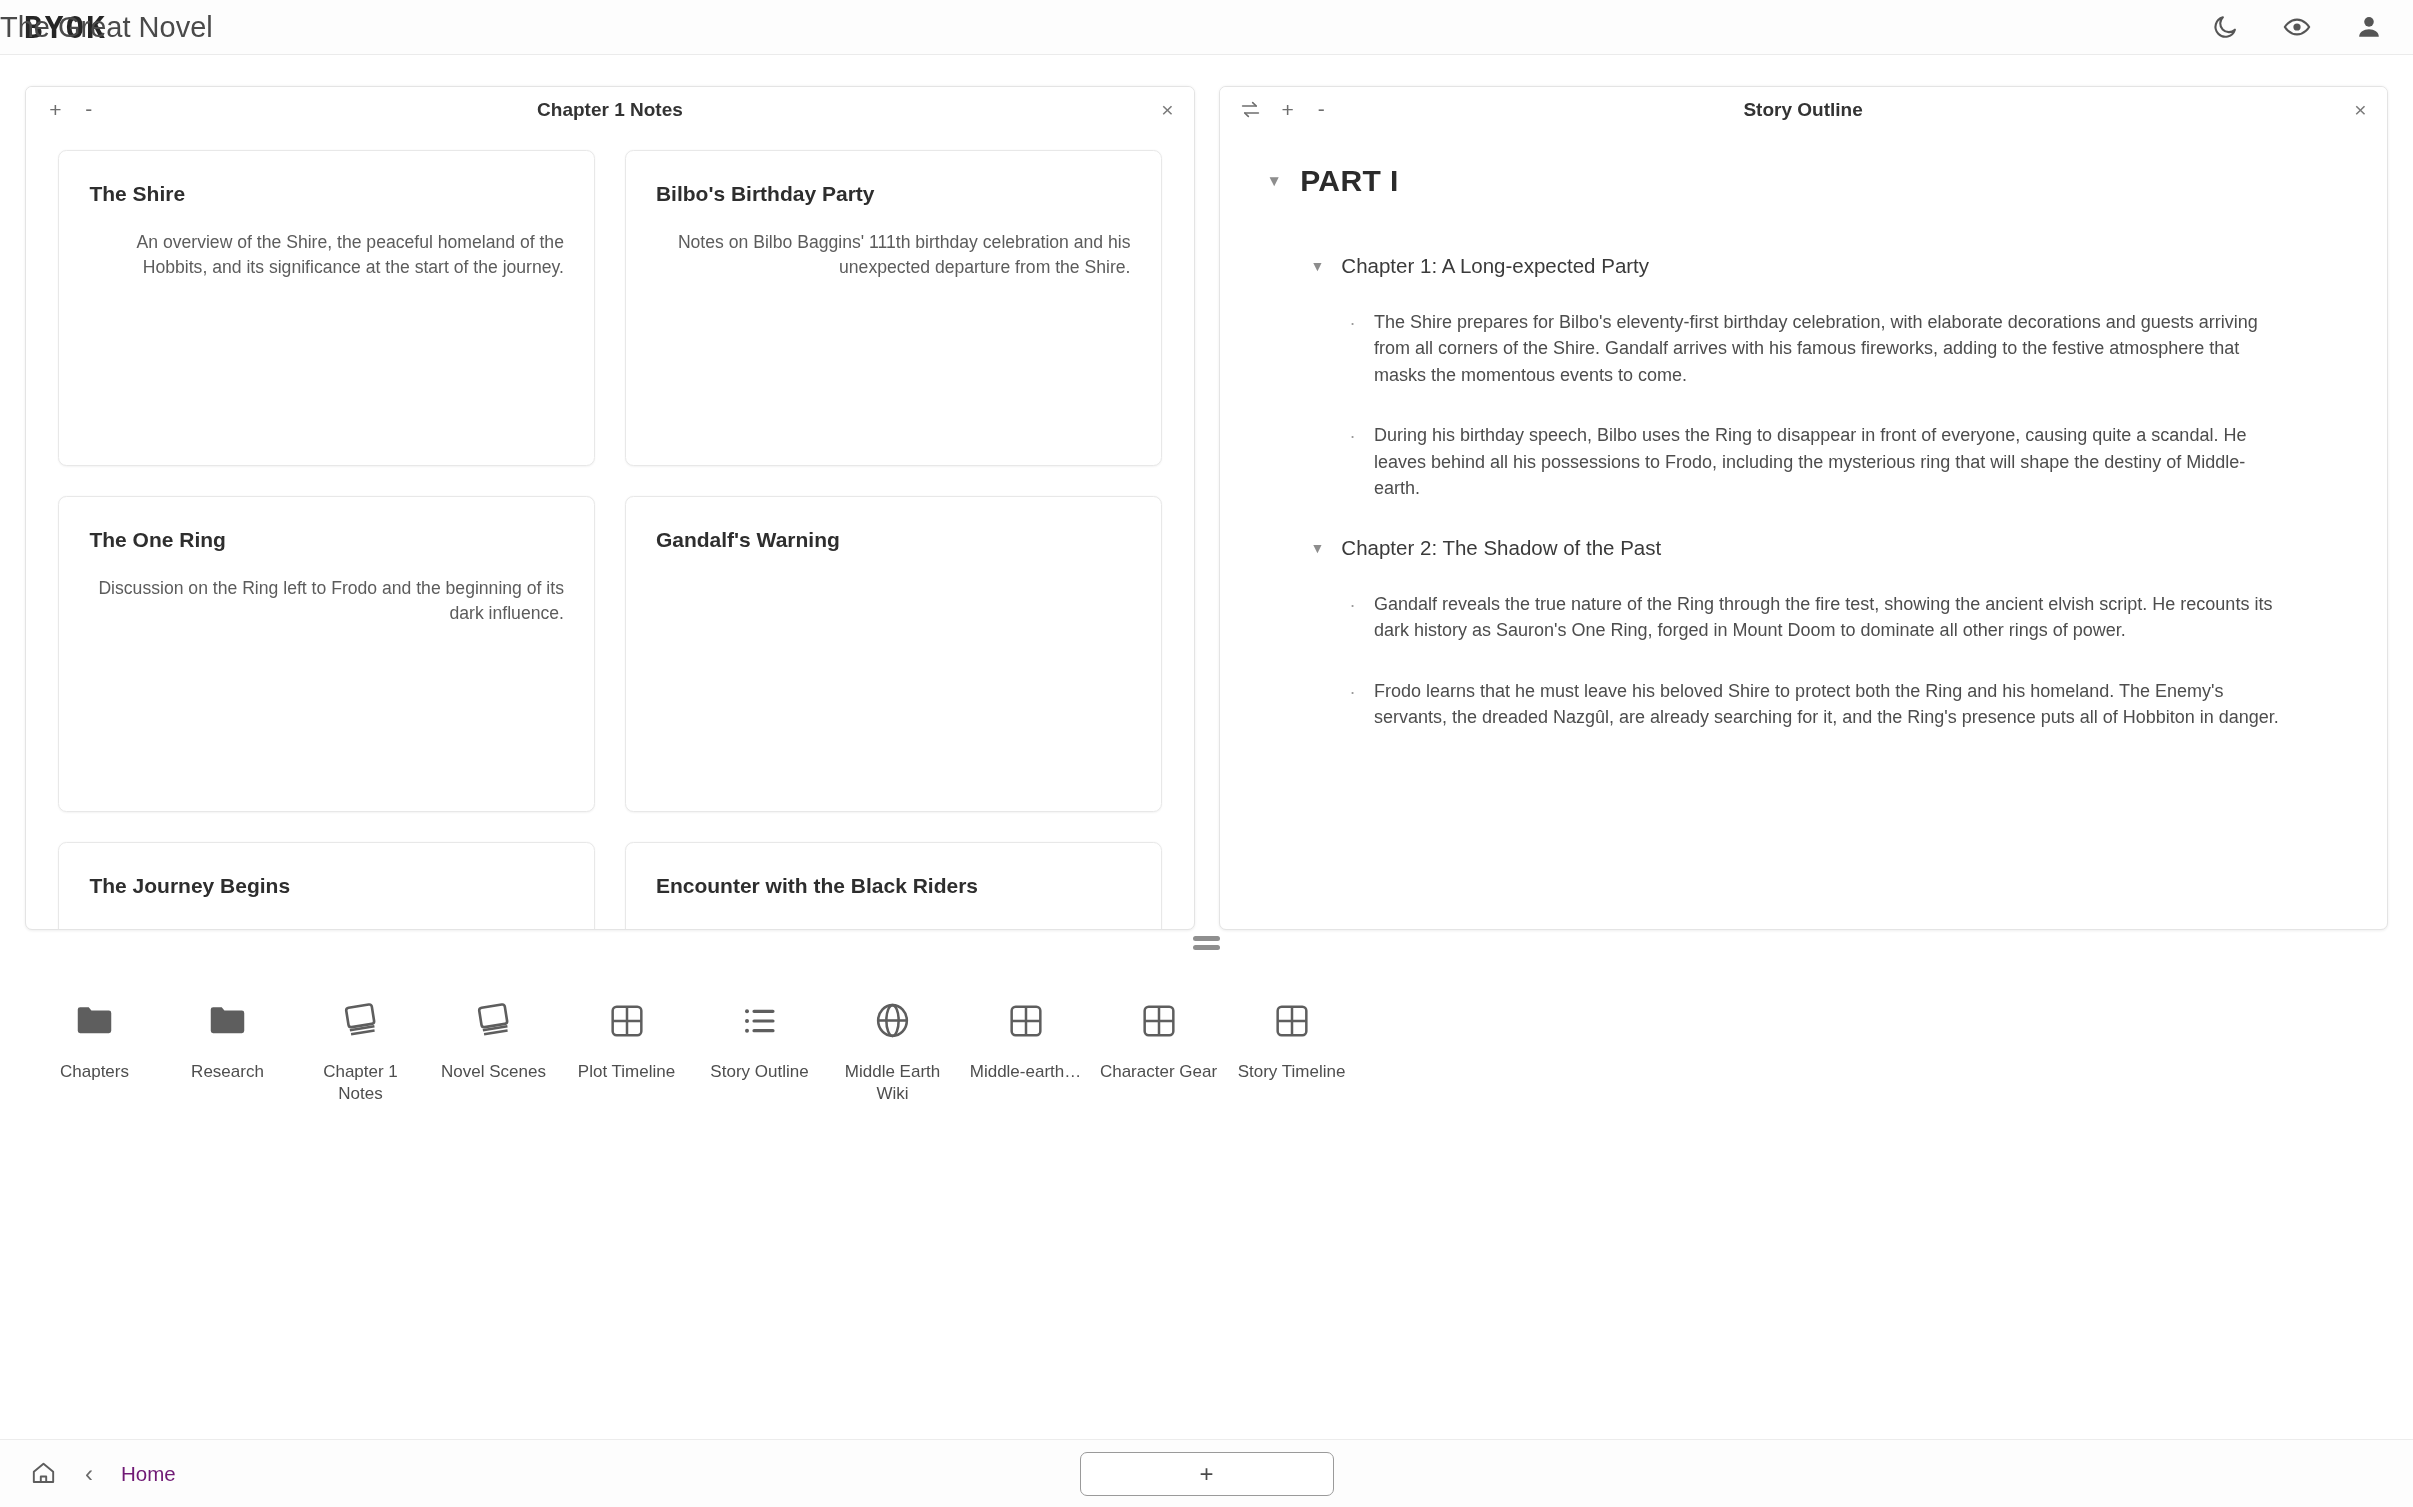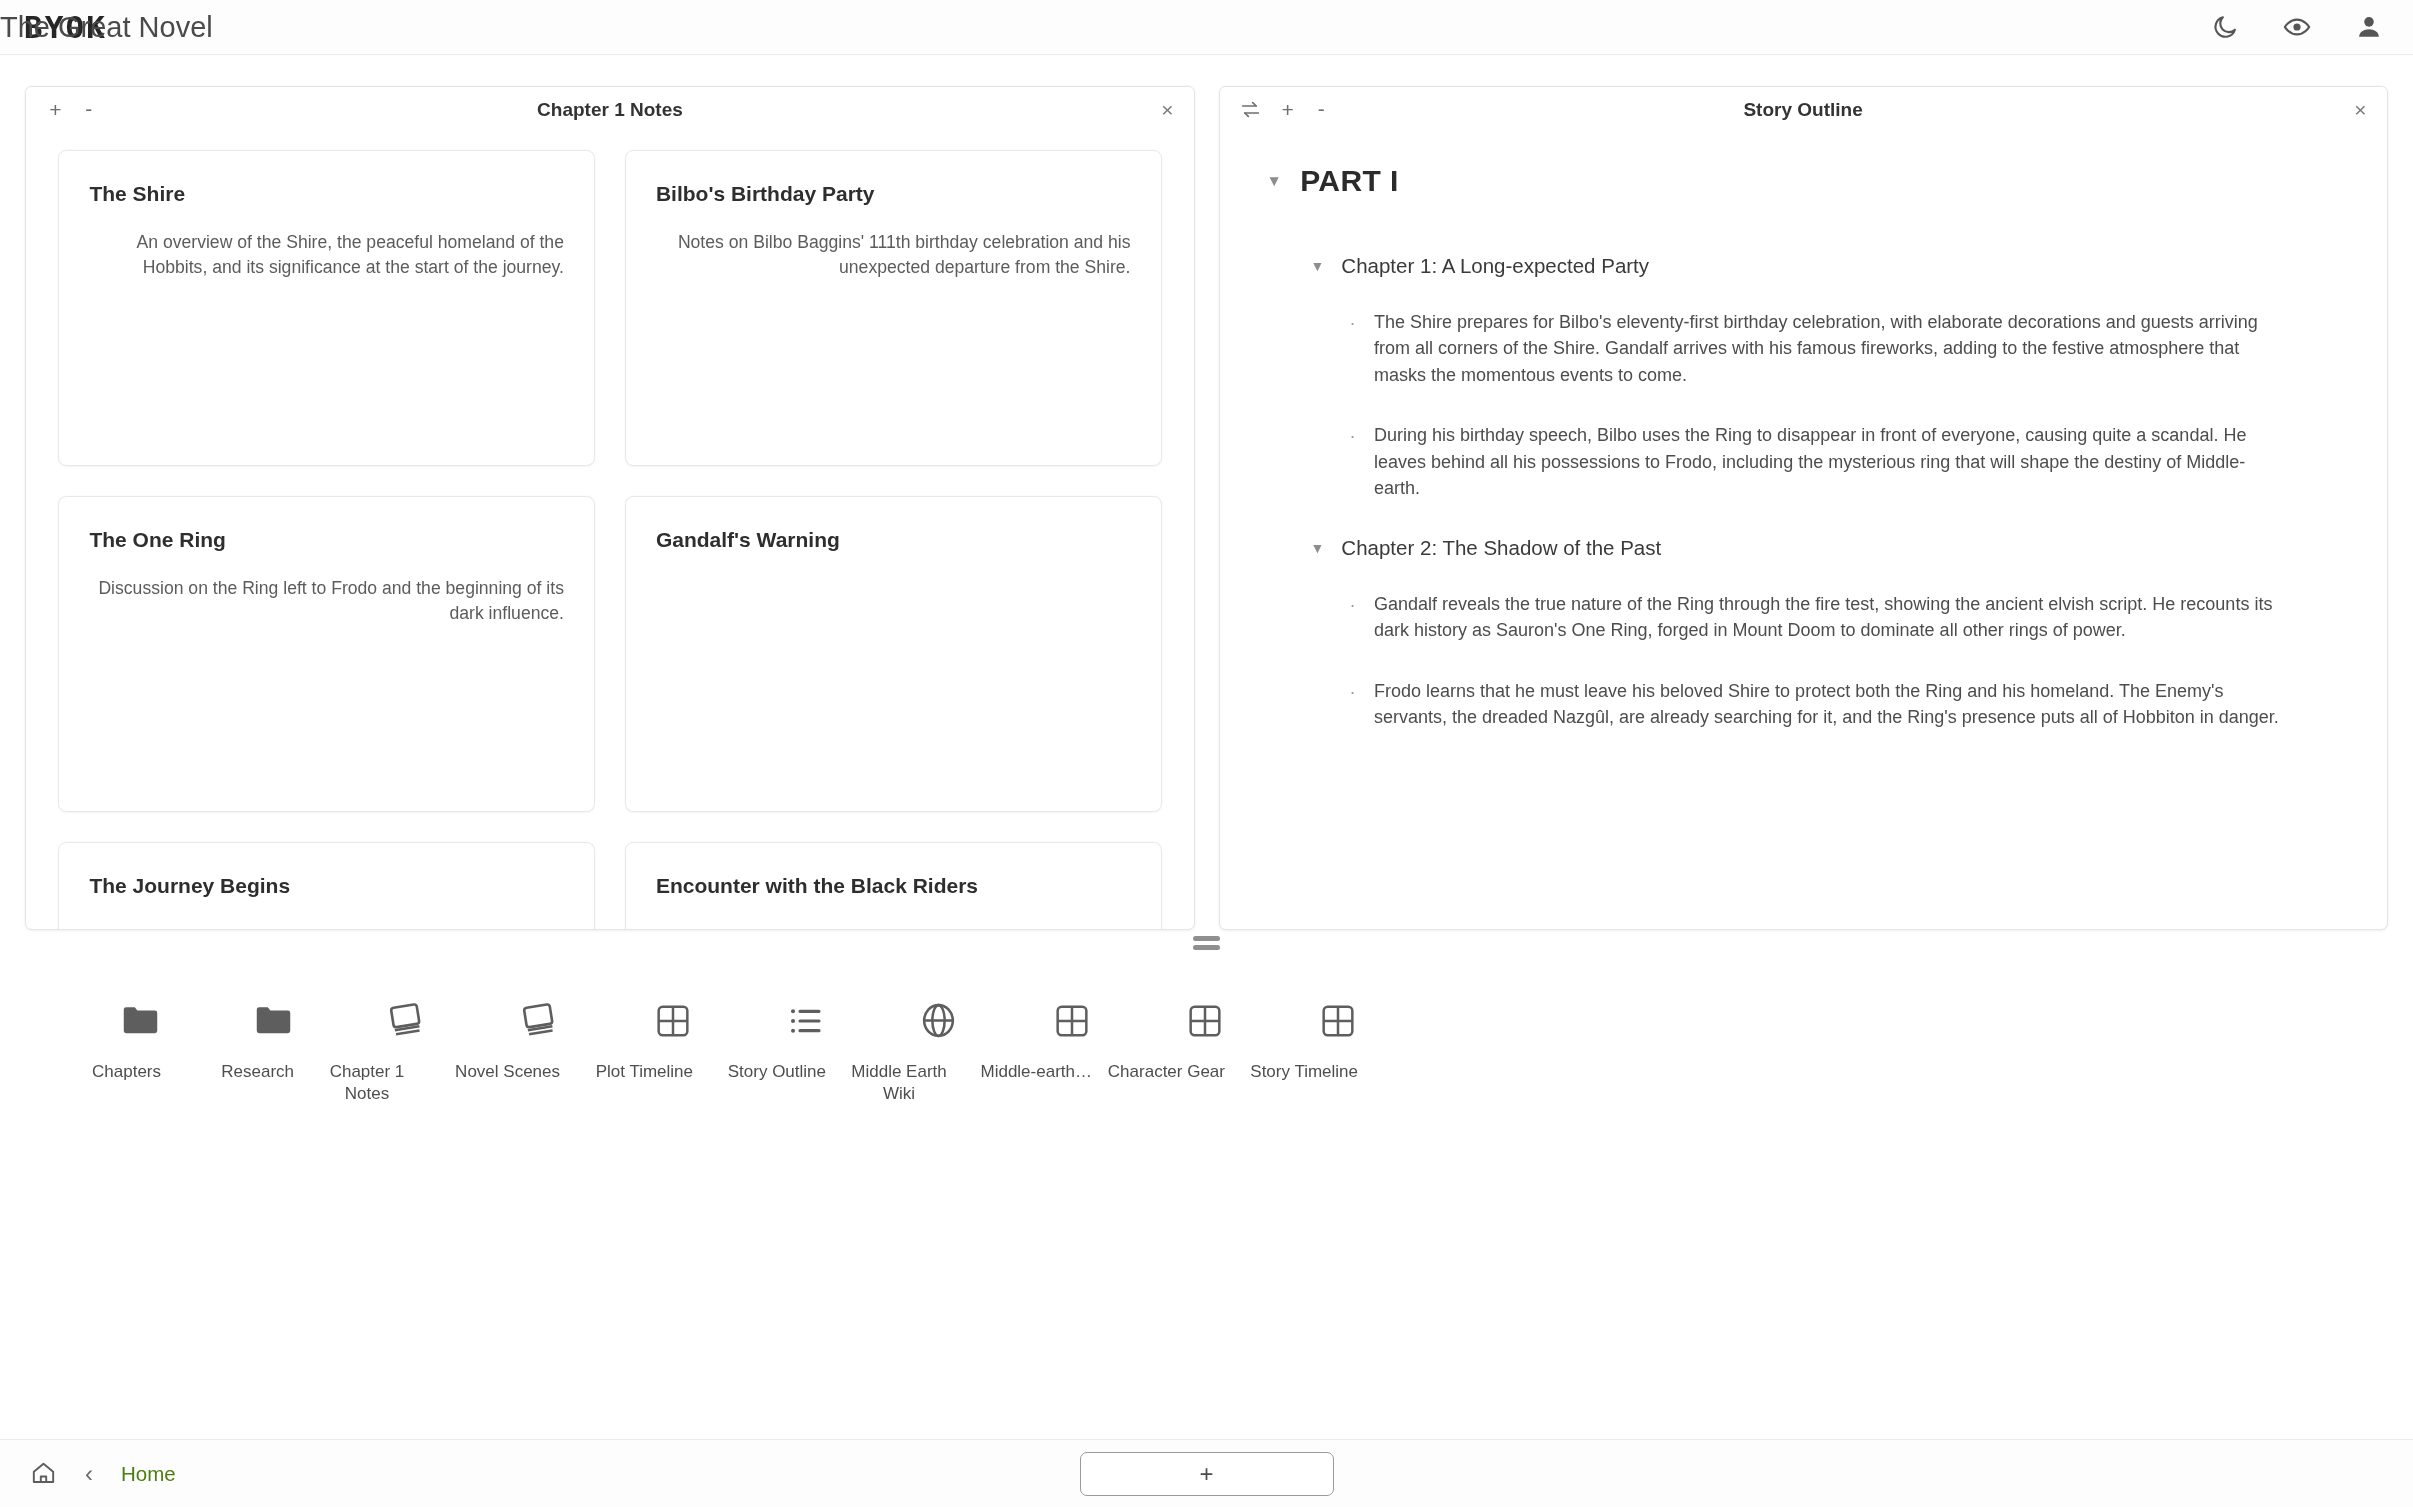--- a/index.html
+++ b/index.html
@@ -154,21 +154,21 @@
   
   #dock {
     position: absolute; top: 956px; left: 0;
     width: 2413px; height: 480px;
     background: #ffffff;
     padding: 34px 28px 0 28px;
   }
   #dock-items { display: flex; align-items: flex-start; gap: 0px; }
   .dock-item {
     width: 133px;
-    display: flex; flex-direction: column; align-items: flex-end;
+    display: flex; flex-direction: column; align-items: center;
     cursor: pointer;
   }
   .dock-ico { height: 61px; display: flex; align-items: center; justify-content: center; }
   .dock-ico svg { display: block; color: #5e5e5e; }
   .dock-label {
     margin-top: 10px;
     font-size: 17px; line-height: 1.28; text-align: center; color: #4e4e4e;
     max-width: 120px;
     word-break: break-word;
   }
@@ -180,21 +180,21 @@
     border-top: 1.4px solid #ececec;
     background: #fdfdfd;
     display: flex; align-items: center;
   }
   #bottom-left {
     position: absolute; left: 30px;
     display: flex; align-items: center; gap: 28px;
   }
   .home-icon { width: 27px; height: 27px; color: #5d5d5d; display:block; cursor:pointer; }
   .back-chevron { font-size: 24px; color: #6a6a6a; cursor: pointer; line-height: 1; }
-  #home-label { font-size: 20.5px; color: #4d7c0f; cursor: pointer; }
+  #home-label { font-size: 20.5px; color: #701a75; cursor: pointer; }
   #add-tab-btn {
     position: absolute; left: 50%; transform: translateX(-50%);
     width: 254px; height: 44px;
     border: 1.4px solid #9a9a9a; border-radius: 7px;
     background: #ffffff; cursor: pointer;
     display: flex; align-items: center; justify-content: center;
     font-size: 24px; color: #4a4a4a; line-height: 1;
     font-family: "Liberation Sans", sans-serif;
   }
 </style>

